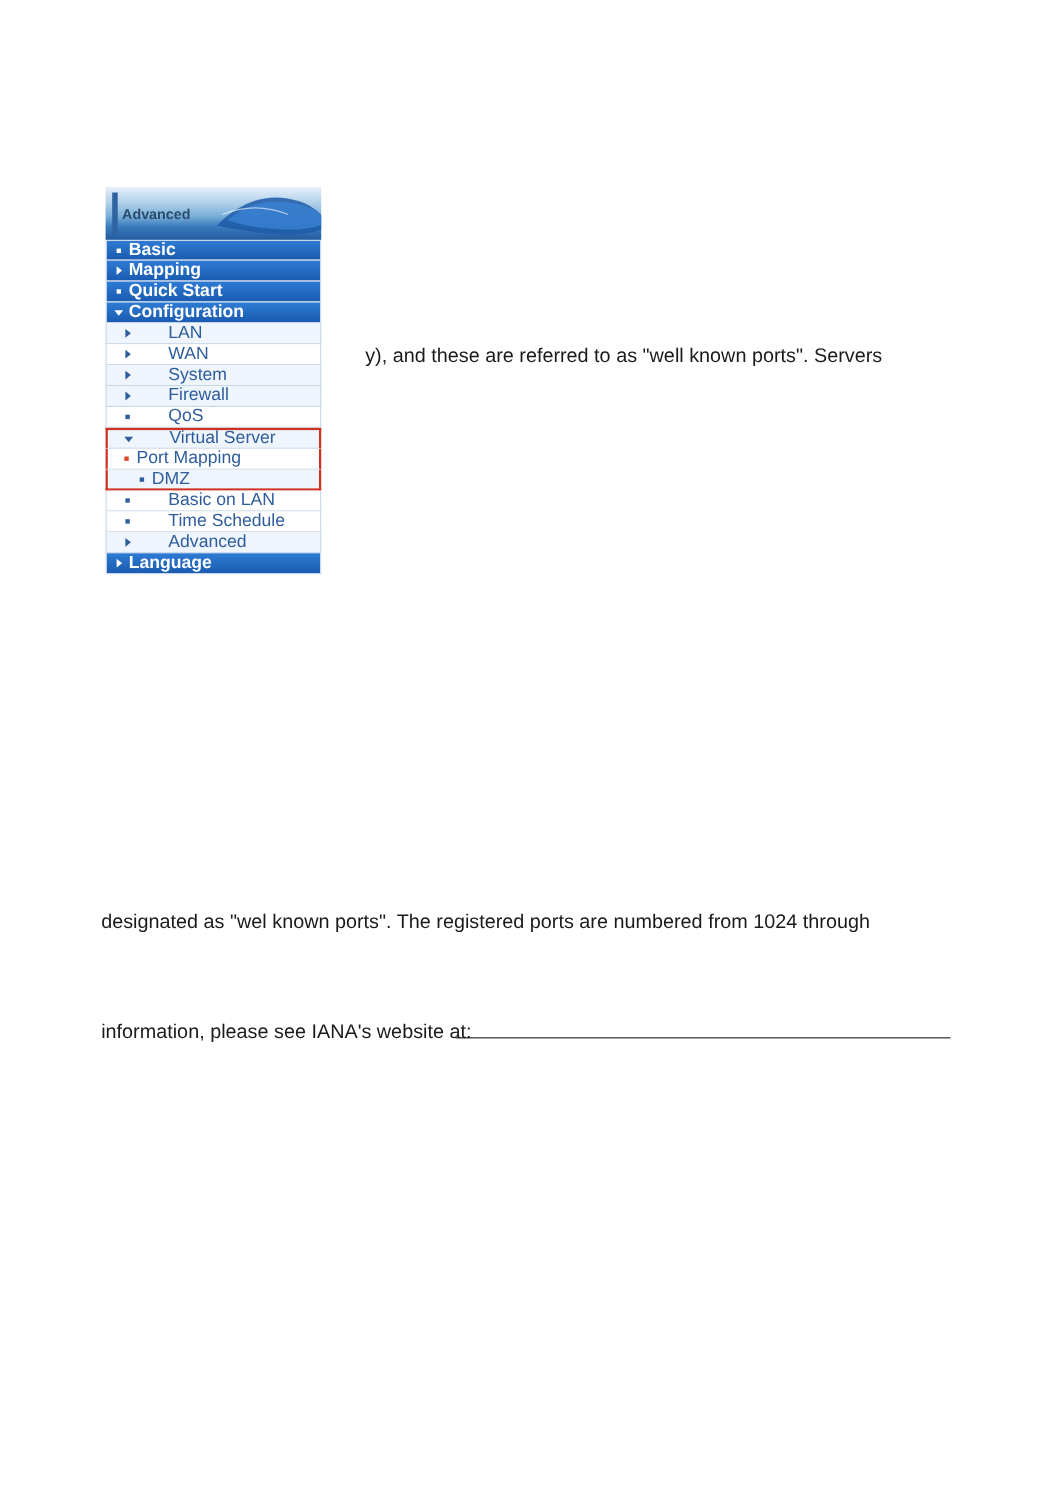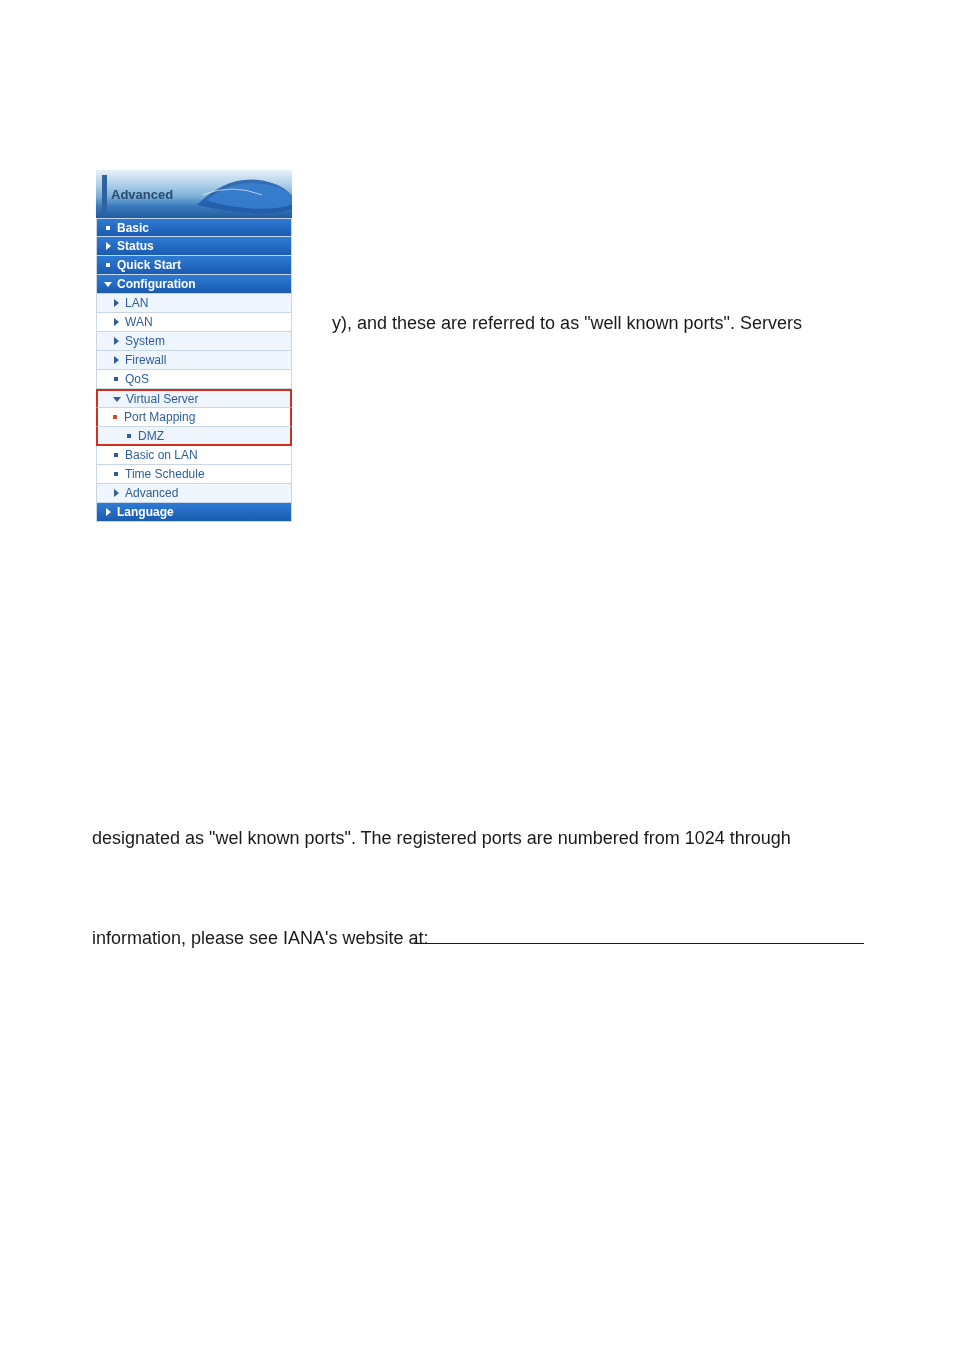--- a/index.html
+++ b/index.html
@@ -37,38 +37,38 @@
       color: #2a4a6e;
     }
     .hdr-swoosh {
       position: absolute;
       right: -10px;
       top: -5px;
       width: 110px;
       height: 60px;
       pointer-events: none;
     }
-    .menu { width: 100%; font-size: 12px; }
+    .menu { width: 100%; font-size: 16px; }
     .row {
       display: flex;
       align-items: center;
       height: 19px;
       border-bottom: 1px solid #c8d6e6;
       border-left: 1px solid #c8d6e6;
       border-right: 1px solid #c8d6e6;
       padding-left: 6px;
       cursor: pointer;
     }
     .row:first-child { border-top: 1px solid #c8d6e6; }
     .row .label { flex: 1; white-space: nowrap; }
     .row .ic { width: 10px; display: flex; justify-content: center; margin-right: 4px; }
     .blue-bg { background: linear-gradient(180deg, #2e7bd4 0%, #1a5bb0 100%); color: #fff; font-weight: bold; }
     .light-bg { background: #eef5fc; color: #2f5d9c; }
     .white-bg { background: #fff; color: #2f5d9c; }
-    .ind1 { padding-left: 14px; }
+    .ind1 { padding-left: 14px; gap: 28px; }
     .ind2 { padding-left: 26px; }
     .bullet { width: 4px; height: 4px; background: currentColor; display: inline-block; }
     .bullet-white { background: #fff; }
     .bullet-red { background: #d84a2a; }
     .bullet-blue { background: #2f5d9c; }
     .arrow-r { width: 0; height: 0; border-top: 4px solid transparent; border-bottom: 4px solid transparent; border-left: 5px solid currentColor; display: inline-block; }
     .arrow-r-white { border-left-color: #fff; }
     .arrow-r-blue { border-left-color: #2f5d9c; }
     .arrow-d { width: 0; height: 0; border-left: 4px solid transparent; border-right: 4px solid transparent; border-top: 5px solid currentColor; display: inline-block; }
     .arrow-d-white { border-top-color: #fff; }
@@ -107,21 +107,21 @@
       <div class="row blue-bg">
         <span class="ic">
           <span class="bullet bullet-white"></span>
         </span>
         <span class="label">Basic</span>
       </div>
       <div class="row blue-bg">
         <span class="ic">
           <span class="arrow-r arrow-r-white"></span>
         </span>
-        <span class="label">Status</span>
+        <span class="label">Mapping</span>
       </div>
       <div class="row blue-bg">
         <span class="ic">
           <span class="bullet bullet-white"></span>
         </span>
         <span class="label">Quick Start</span>
       </div>
       <div class="row blue-bg">
         <span class="ic">
           <span class="arrow-d arrow-d-white"></span>

